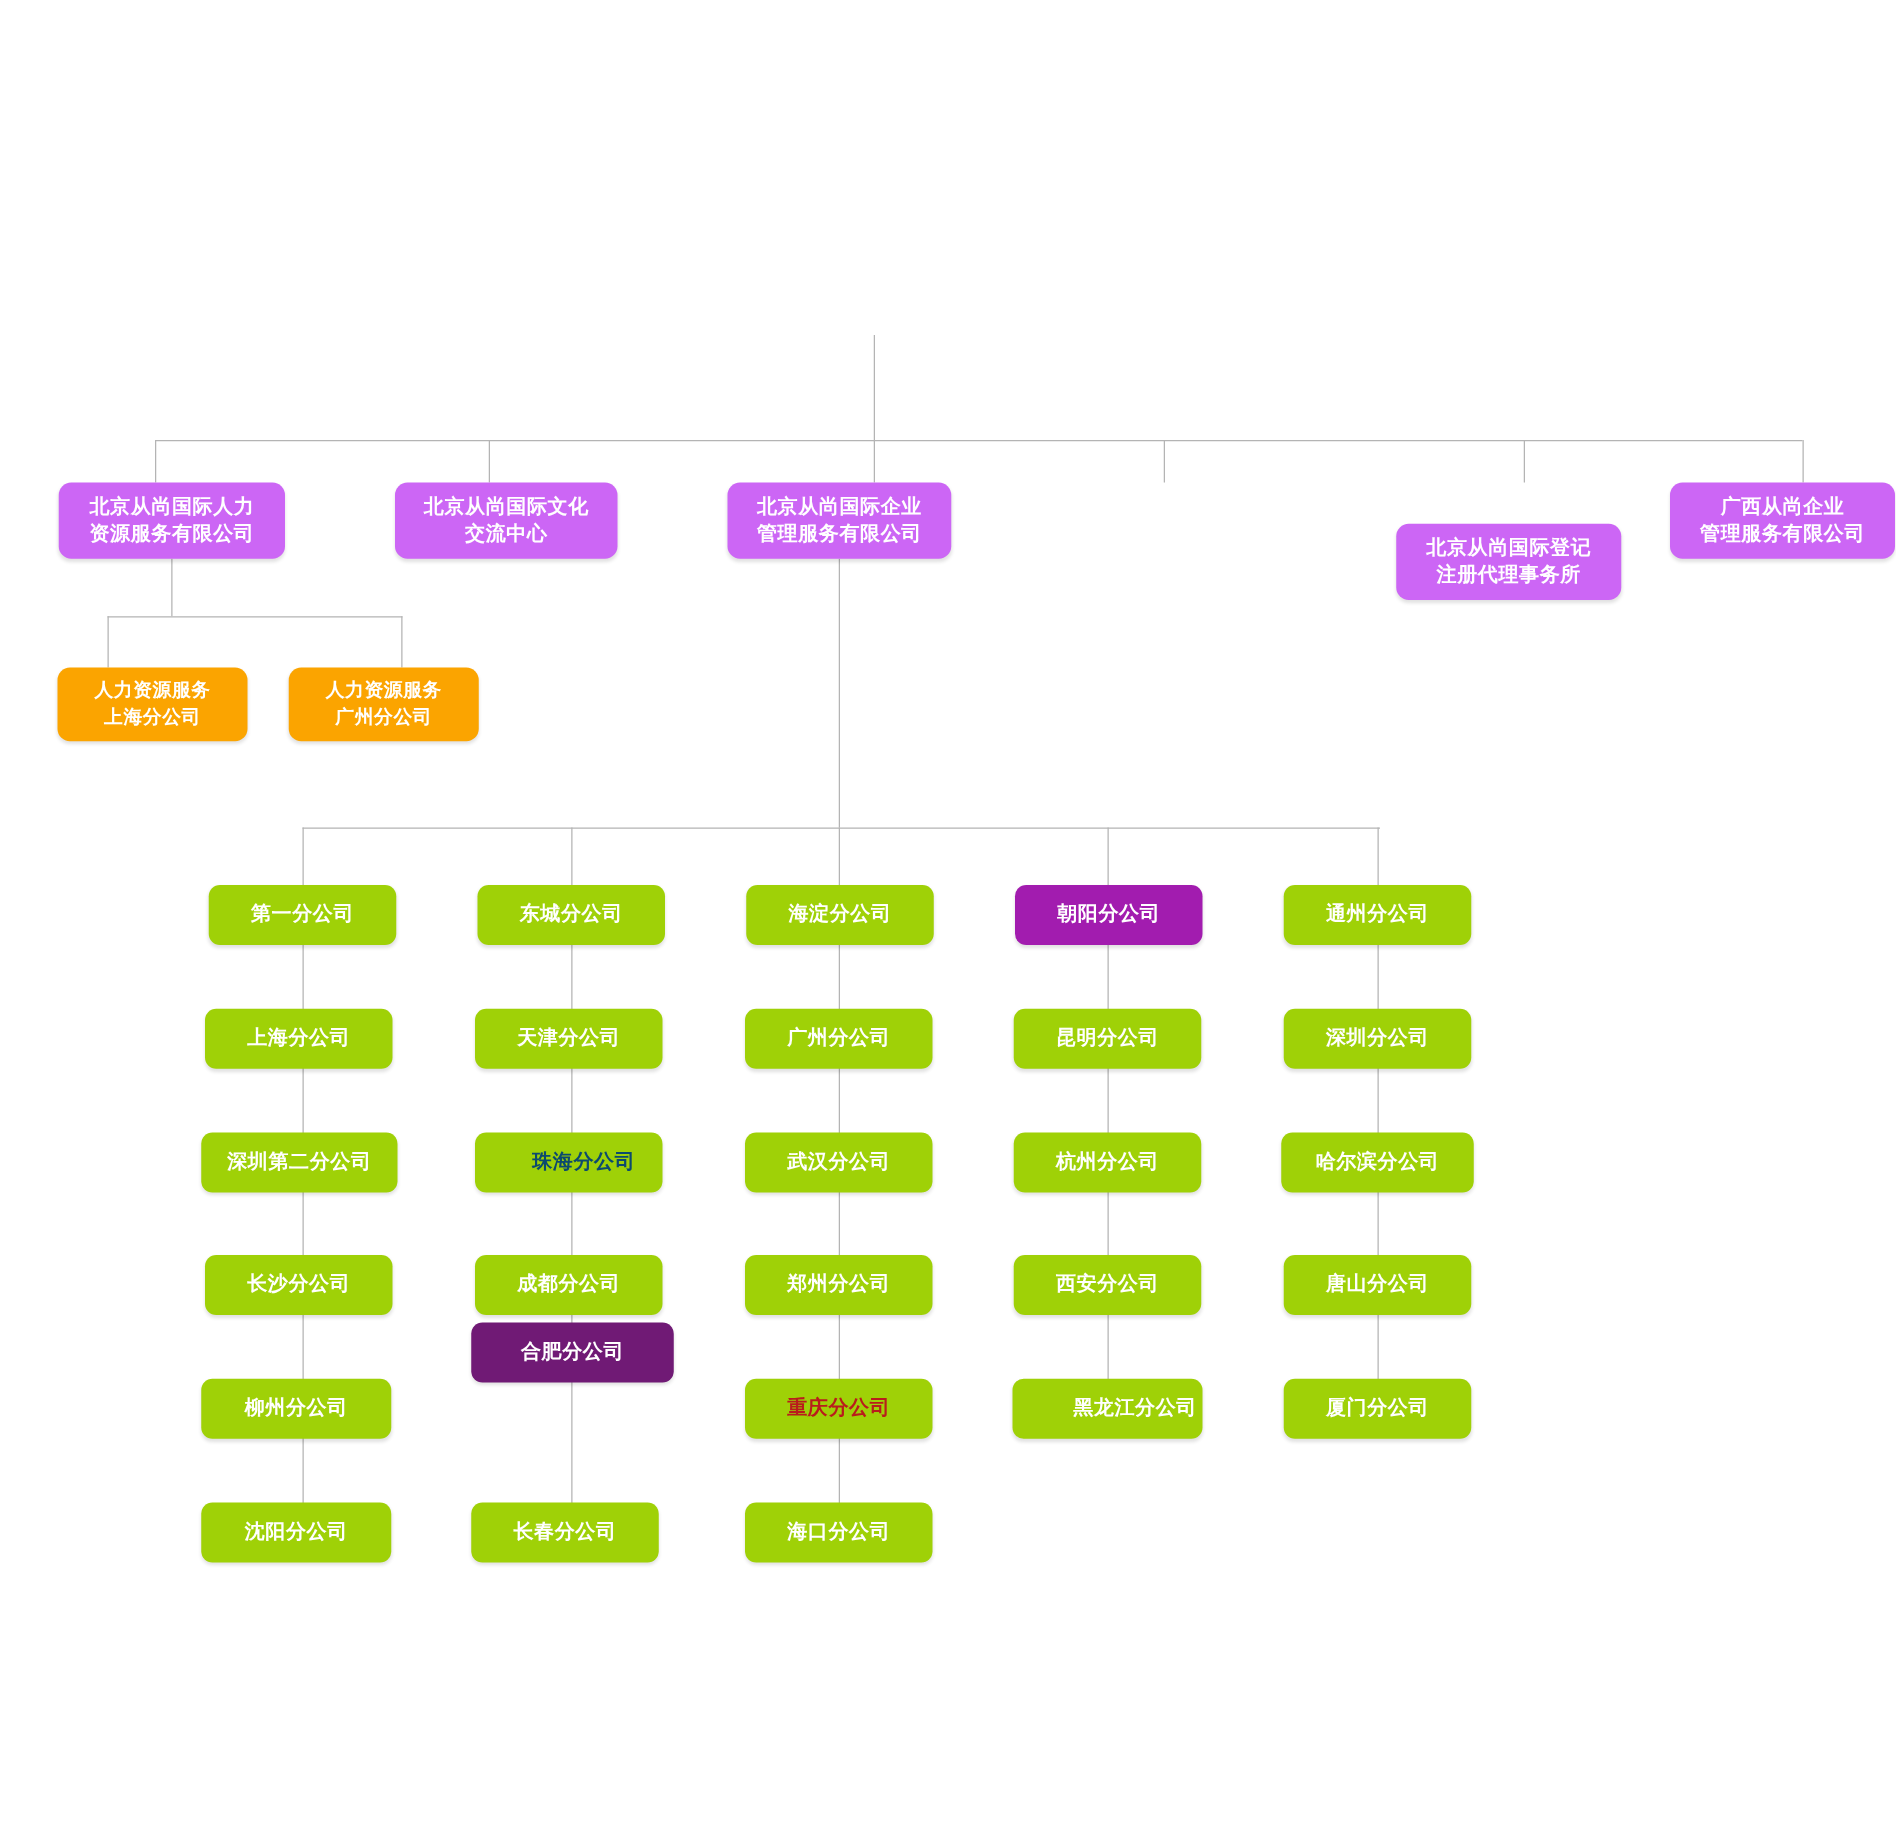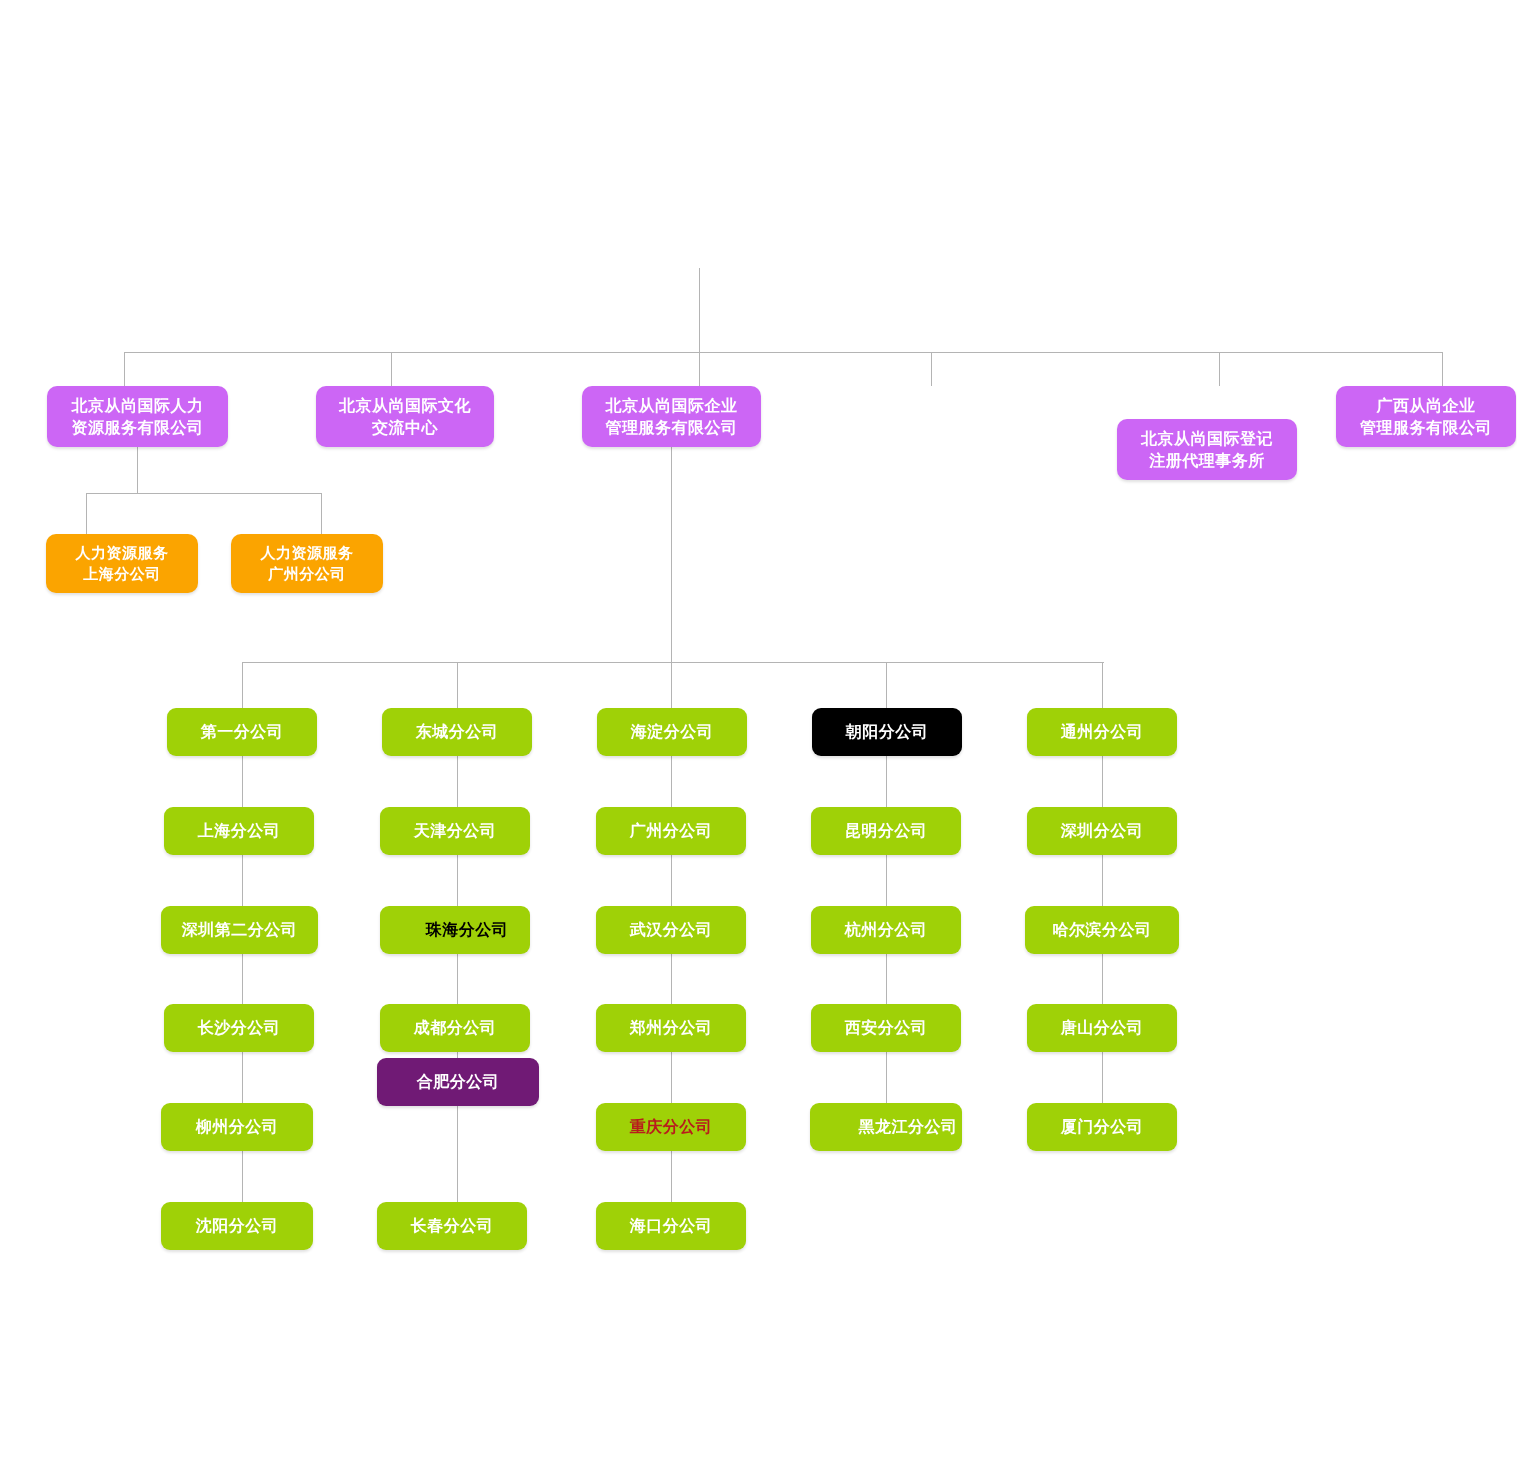--- a/index.html
+++ b/index.html
@@ -132,33 +132,33 @@
 
   <div class="node branch-green" style="left: 167px; top: 708px; width: 150px; height: 48px; background: rgb(159, 209, 7); color: rgb(255, 255, 255);">第一分公司</div>
   <div class="node branch-green" style="left: 164px; top: 807px; width: 150px; height: 48px; background: rgb(159, 209, 7); color: rgb(255, 255, 255);">上海分公司</div>
   <div class="node branch-green" style="left: 161px; top: 906px; width: 157px; height: 48px; background: rgb(159, 209, 7); color: rgb(255, 255, 255);">深圳第二分公司</div>
   <div class="node branch-green" style="left: 164px; top: 1004px; width: 150px; height: 48px; background: rgb(159, 209, 7); color: rgb(255, 255, 255);">长沙分公司</div>
   <div class="node branch-green" style="left: 161px; top: 1103px; width: 152px; height: 48px; background: rgb(159, 209, 7); color: rgb(255, 255, 255);">柳州分公司</div>
   <div class="node branch-green" style="left: 161px; top: 1202px; width: 152px; height: 48px; background: rgb(159, 209, 7); color: rgb(255, 255, 255);">沈阳分公司</div>
 
   <div class="node branch-green" style="left: 382px; top: 708px; width: 150px; height: 48px; background: rgb(159, 209, 7); color: rgb(255, 255, 255);">东城分公司</div>
   <div class="node branch-green" style="left: 380px; top: 807px; width: 150px; height: 48px; background: rgb(159, 209, 7); color: rgb(255, 255, 255);">天津分公司</div>
-  <div class="node branch-green" style="left: 380px; top: 906px; width: 150px; height: 48px; background: rgb(159, 209, 7); color: #000000; padding-left: 24px;">珠海分公司</div>
+  <div class="node branch-green" style="left: 380px; top: 906px; width: 150px; height: 48px; background: rgb(159, 209, 7); color: #0c4a6e; padding-left: 24px;">珠海分公司</div>
   <div class="node branch-green" style="left: 380px; top: 1004px; width: 150px; height: 48px; background: rgb(159, 209, 7); color: rgb(255, 255, 255);">成都分公司</div>
   <div class="node branch-green" style="left: 377px; top: 1058px; width: 162px; height: 48px; background: #701a75; color: rgb(255, 255, 255);">合肥分公司</div>
   <div class="node branch-green" style="left: 377px; top: 1202px; width: 150px; height: 48px; background: rgb(159, 209, 7); color: rgb(255, 255, 255);">长春分公司</div>
 
   <div class="node branch-green" style="left: 597px; top: 708px; width: 150px; height: 48px; background: rgb(159, 209, 7); color: rgb(255, 255, 255);">海淀分公司</div>
   <div class="node branch-green" style="left: 596px; top: 807px; width: 150px; height: 48px; background: rgb(159, 209, 7); color: rgb(255, 255, 255);">广州分公司</div>
   <div class="node branch-green" style="left: 596px; top: 906px; width: 150px; height: 48px; background: rgb(159, 209, 7); color: rgb(255, 255, 255);">武汉分公司</div>
   <div class="node branch-green" style="left: 596px; top: 1004px; width: 150px; height: 48px; background: rgb(159, 209, 7); color: rgb(255, 255, 255);">郑州分公司</div>
   <div class="node branch-green" style="left: 596px; top: 1103px; width: 150px; height: 48px; background: rgb(159, 209, 7); color: #b91c1c; text-align: right;">重庆分公司</div>
   <div class="node branch-green" style="left: 596px; top: 1202px; width: 150px; height: 48px; background: rgb(159, 209, 7); color: rgb(255, 255, 255);">海口分公司</div>
 
-  <div class="node branch-green" style="left: 812px; top: 708px; width: 150px; height: 48px; background: #000000; color: rgb(255, 255, 255);">朝阳分公司</div>
+  <div class="node branch-green" style="left: 812px; top: 708px; width: 150px; height: 48px; background: #a21caf; color: rgb(255, 255, 255);">朝阳分公司</div>
   <div class="node branch-green" style="left: 811px; top: 807px; width: 150px; height: 48px; background: rgb(159, 209, 7); color: rgb(255, 255, 255);">昆明分公司</div>
   <div class="node branch-green" style="left: 811px; top: 906px; width: 150px; height: 48px; background: rgb(159, 209, 7); color: rgb(255, 255, 255);">杭州分公司</div>
   <div class="node branch-green" style="left: 811px; top: 1004px; width: 150px; height: 48px; background: rgb(159, 209, 7); color: rgb(255, 255, 255);">西安分公司</div>
   <div class="node branch-green" style="left: 810px; top: 1103px; width: 152px; height: 48px; background: rgb(159, 209, 7); color: rgb(255, 255, 255); padding-left: 44px;">黑龙江分公司</div>
 
   <div class="node branch-green" style="left: 1027px; top: 708px; width: 150px; height: 48px; background: rgb(159, 209, 7); color: rgb(255, 255, 255);">通州分公司</div>
   <div class="node branch-green" style="left: 1027px; top: 807px; width: 150px; height: 48px; background: rgb(159, 209, 7); color: rgb(255, 255, 255);">深圳分公司</div>
   <div class="node branch-green" style="left: 1025px; top: 906px; width: 154px; height: 48px; background: rgb(159, 209, 7); color: rgb(255, 255, 255);">哈尔滨分公司</div>
   <div class="node branch-green" style="left: 1027px; top: 1004px; width: 150px; height: 48px; background: rgb(159, 209, 7); color: rgb(255, 255, 255);">唐山分公司</div>
   <div class="node branch-green" style="left: 1027px; top: 1103px; width: 150px; height: 48px; background: rgb(159, 209, 7); color: rgb(255, 255, 255);">厦门分公司</div>

